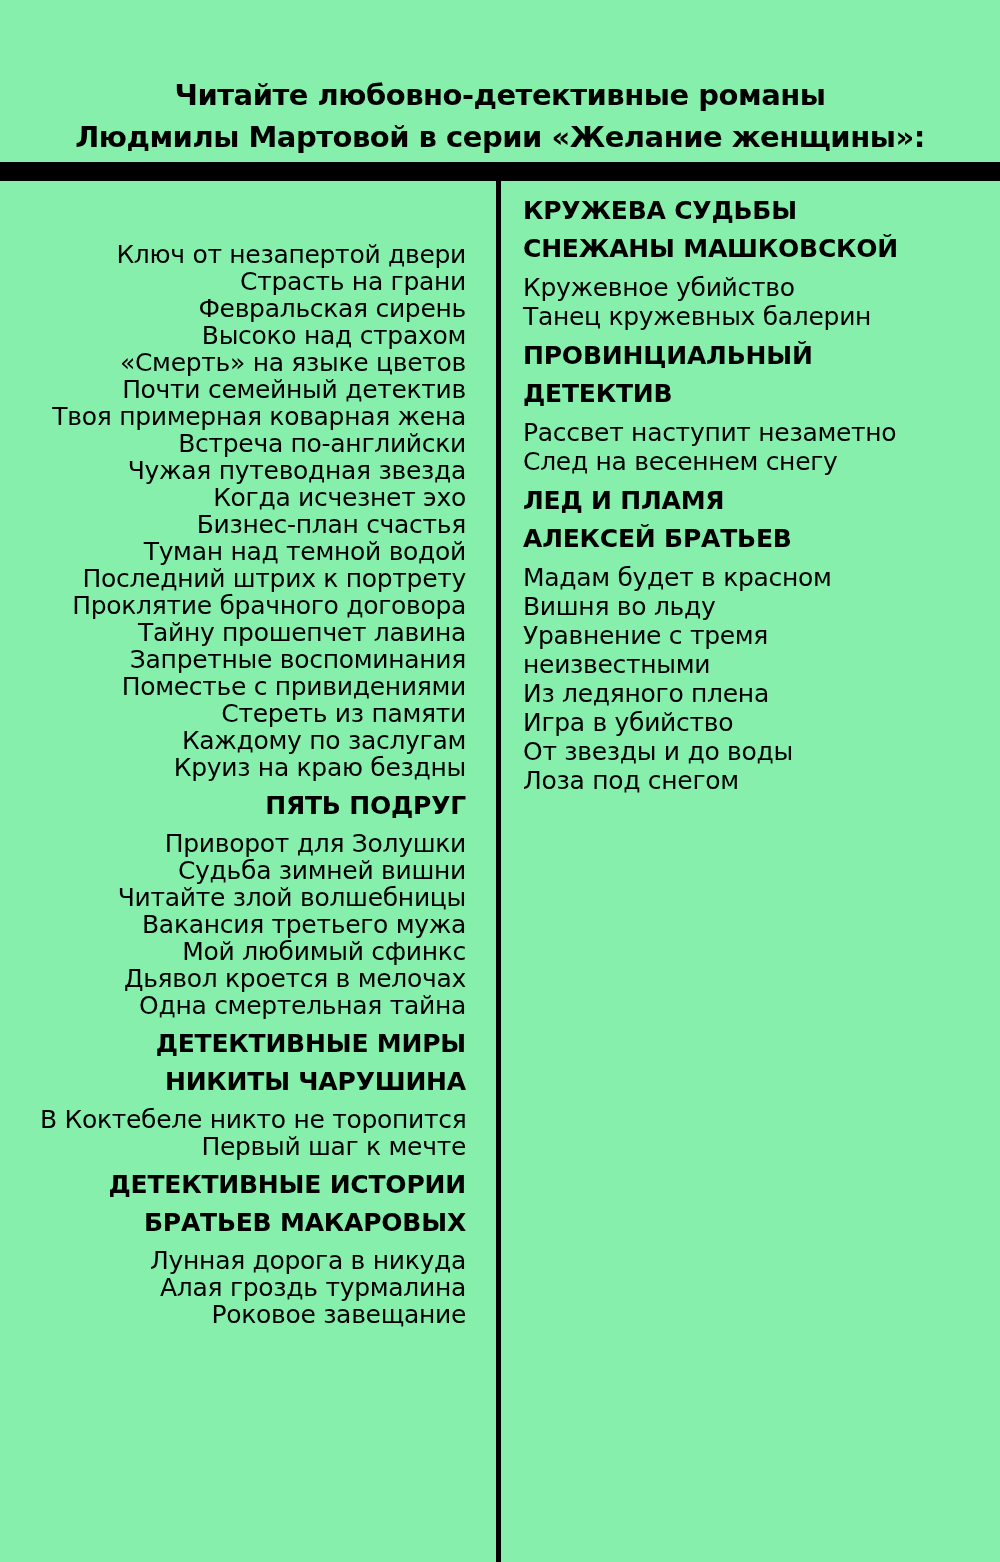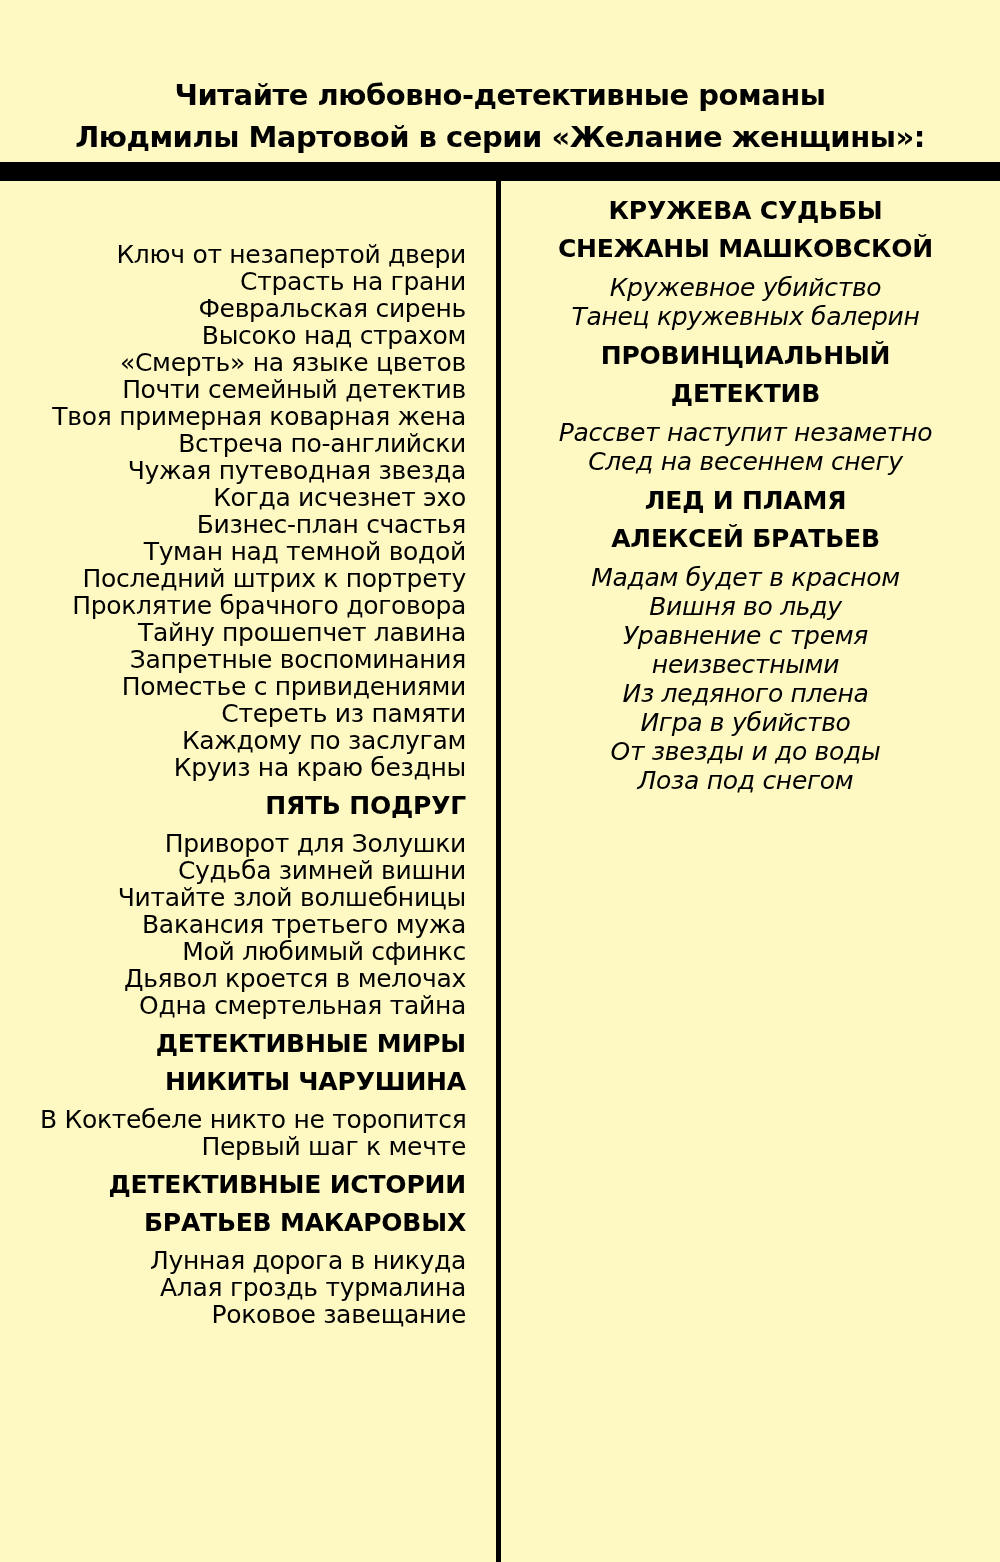--- a/index.html
+++ b/index.html
@@ -4,21 +4,21 @@
 <style>
   html, body {
     margin: 0;
     padding: 0;
     background: #ffffff;
   }
   .page {
     position: relative;
     width: 1000px;
     height: 1562px;
-    background: #fef9c3;
+    background: #86efac;
     color: #000000;
     font-family: "DejaVu Sans", "Liberation Sans", sans-serif;
     overflow: hidden;
   }
   .header {
     position: absolute;
     top: 74px;
     left: 0;
     width: 100%;
     text-align: center;
@@ -51,29 +51,28 @@
   }
   .col-left {
     left: 40px;
     width: 426px;
     text-align: right;
     margin-top: 47px;
   }
   .col-right {
     left: 523px;
     width: 445px;
-    text-align: center;
+    text-align: left;
   }
   .title-line {
     line-height: 27px;
     white-space: nowrap;
   }
   .col-right .title-line {
     line-height: 29px;
-    font-style: italic;
   }
   .heading-line {
     font-weight: bold;
     line-height: 27px;
     margin: 11px 0;
     white-space: nowrap;
     letter-spacing: -0.2px;
   }
   .col-right .heading-line:first-child {
     margin-top: 3px;

